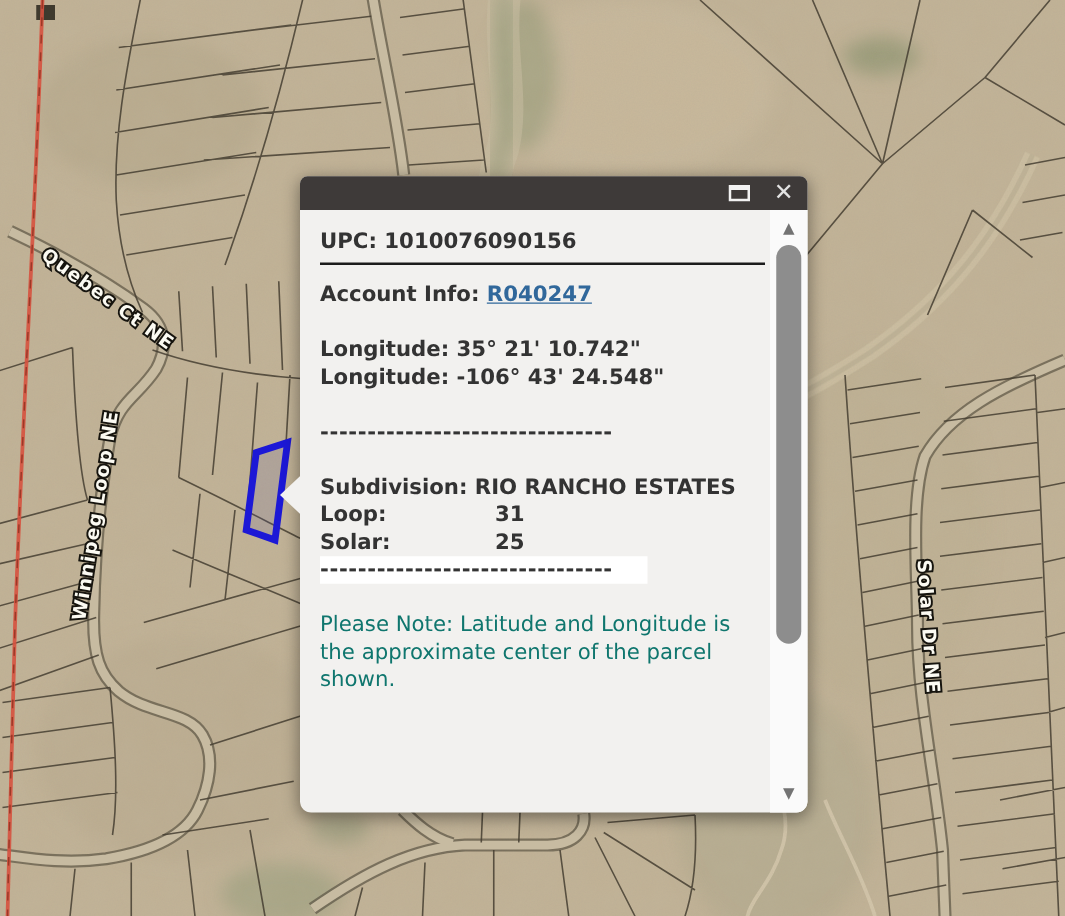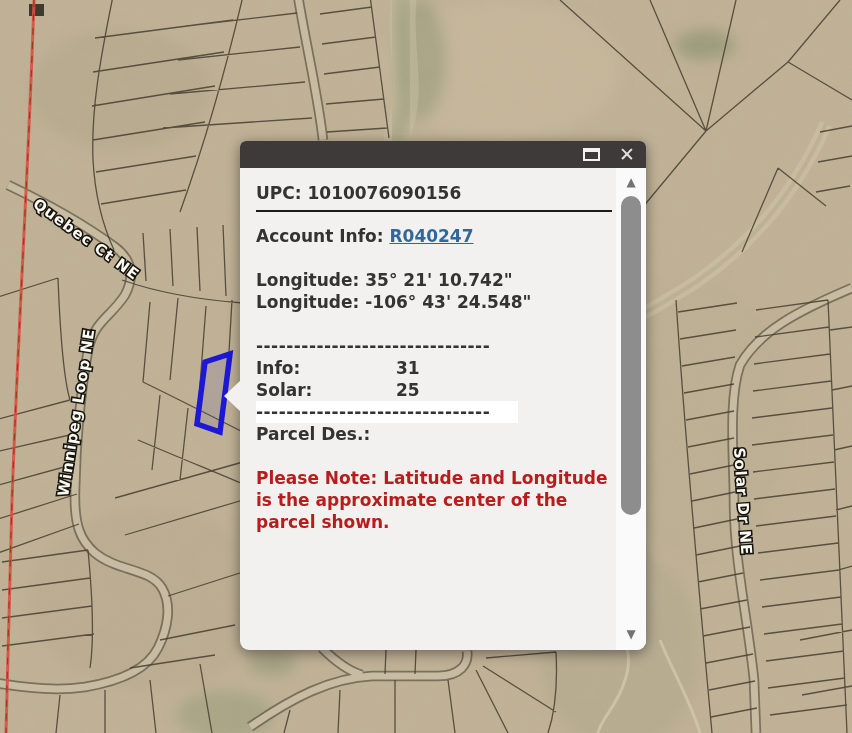--- a/index.html
+++ b/index.html
@@ -22,21 +22,21 @@
          color:#e3e3e3;font-size:19px;font-weight:bold;cursor:pointer;line-height:1;}
   .content{position:absolute;left:0;top:27px;right:30px;bottom:0;padding:14px 0 0 16px;
          font-size:17px;line-height:22px;font-weight:bold;color:#333;}
   .content .hr{border:none;border-top:2px solid #1c1c1c;width:356px;margin:6px 0 0 0;height:0;}
   .row{white-space:nowrap;}
   .mt13{margin-top:13px;} .mt22{margin-top:22px;}
   .lbl-fix{display:inline-block;width:134px;}
   .sep{letter-spacing:.5px;}
   .sep-white{background:#ffffff;width:262px;}
   .link{color:#31689b;text-decoration:underline;font-weight:bold;cursor:pointer;margin-top:40px;}
-  .note{font-weight:700;color:#b91c1c;width:356px;white-space:normal;}
+  .note{font-weight:400;color:#0f766e;width:356px;white-space:normal;}
 
   
   .scrollbar{position:absolute;right:0;top:27px;bottom:0;width:30px;background:#fafafa;
          border-radius:0 0 9px 0;}
   .scroll-up,.scroll-down{position:absolute;left:0;width:30px;text-align:center;color:#737373;
          font-size:12px;cursor:pointer;}
   .scroll-up{top:7px;} .scroll-down{bottom:9px;}
   .scroll-thumb{position:absolute;left:5px;top:28px;width:20px;height:319px;background:#8d8d8d;
          border-radius:10px;cursor:pointer;}
 
@@ -188,35 +188,35 @@
           <span>35° 21' 10.742"</span>
         </div>
         <div class="row">
           <span>Longitude:</span>
           <span>-106° 43' 24.548"</span>
         </div>
       </div>
 
       <div class="row sep mt22">-------------------------------</div>
 
+      <div class="row mt22">
+        <span>Subdivision:</span>
+        <span>RIO RANCHO ESTATES</span>
+      </div>
       <div class="row">
-        <span class="lbl-fix">Info:</span>
+        <span class="lbl-fix">Loop:</span>
         <span>31</span>
       </div>
       <div class="row">
         <span class="lbl-fix">Solar:</span>
         <span>25</span>
       </div>
 
       <div class="row sep sep-white">-------------------------------</div>
 
-      <div class="row">
-        <span>Parcel Des.:</span>
-        <span></span>
-      </div>
 
       <div class="note mt22">Please Note: Latitude and Longitude is the approximate center of the parcel shown.</div>
     </div>
 
     <div class="scrollbar">
       <div class="scroll-up">▲</div>
       <div class="scroll-thumb"></div>
       <div class="scroll-down">▼</div>
     </div>
   </div>

